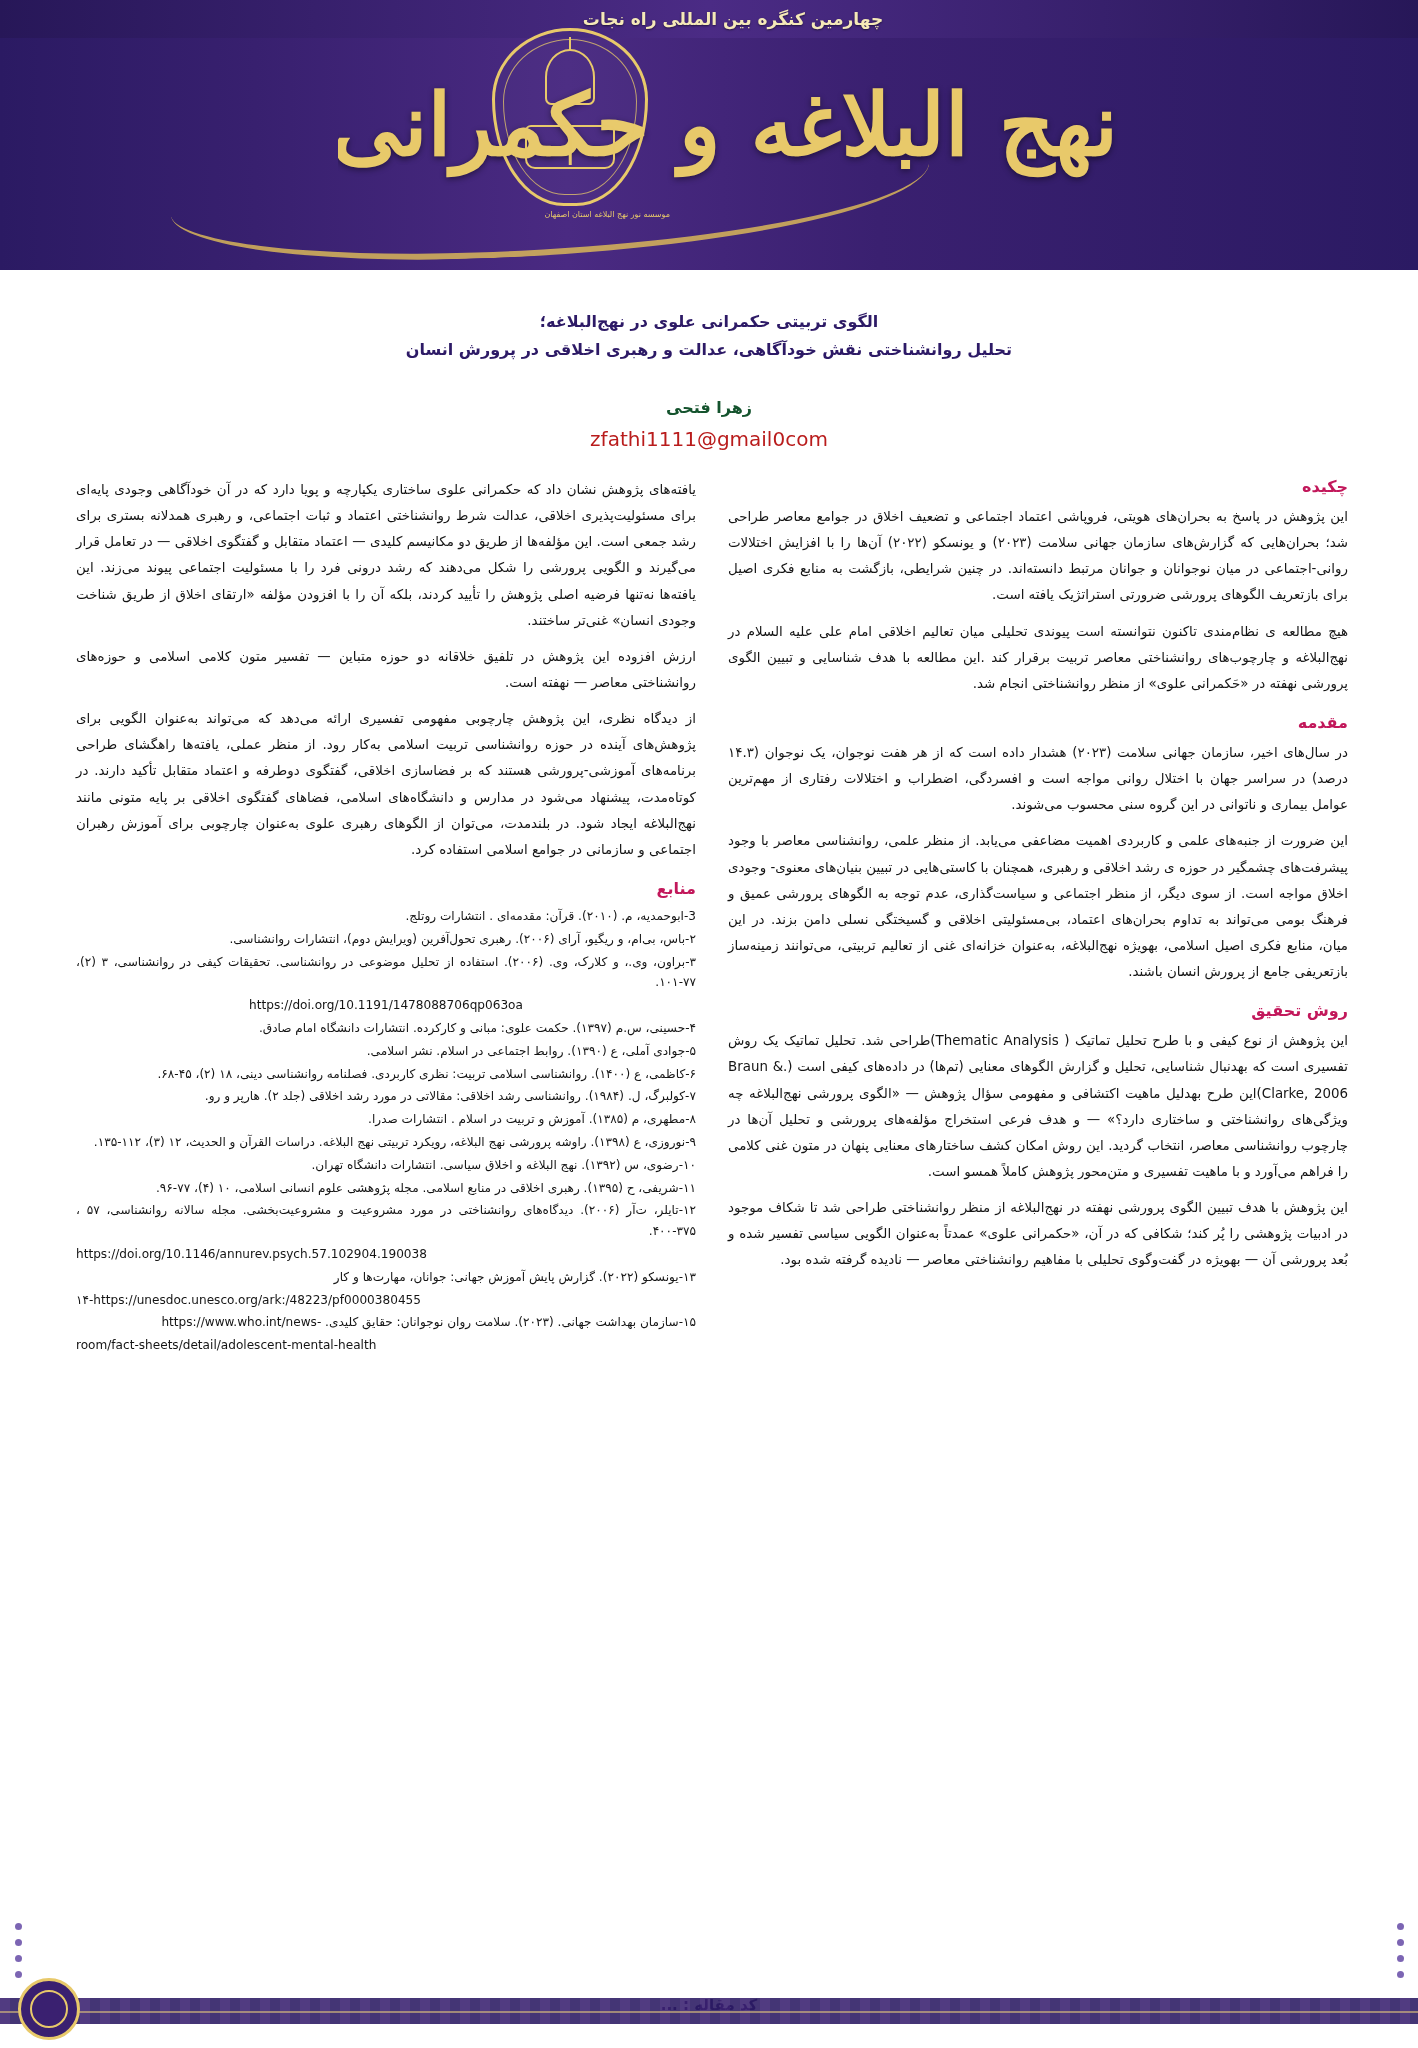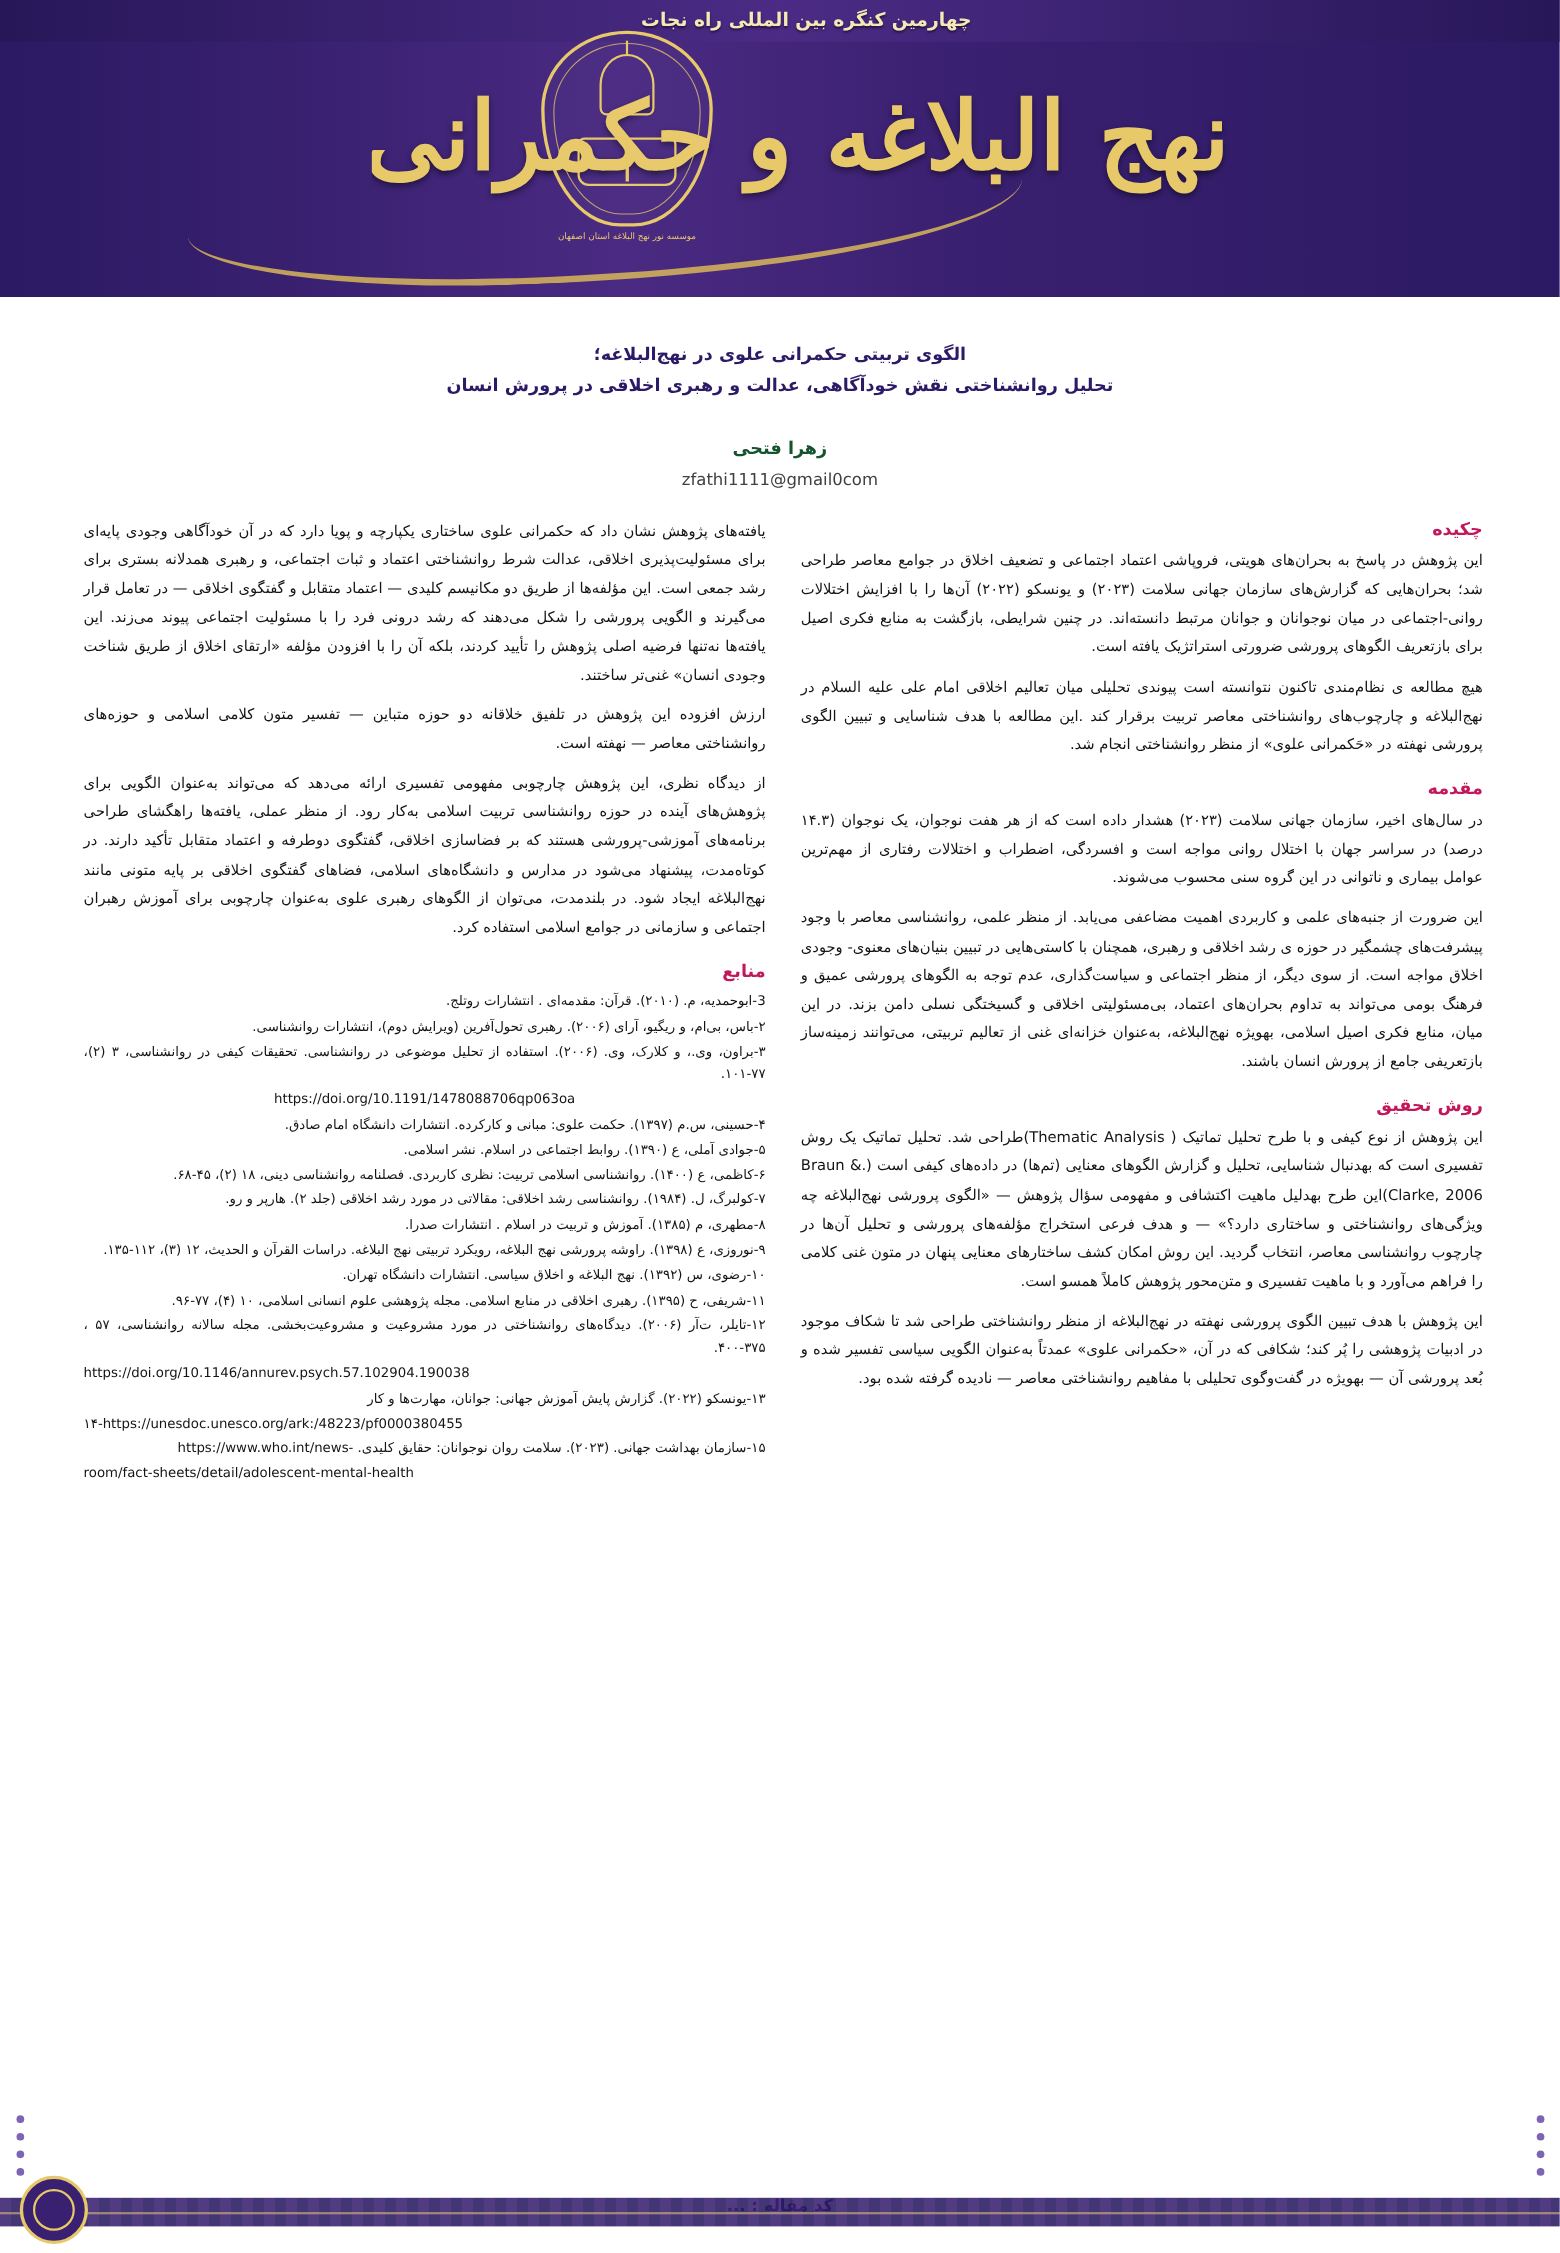--- a/index.html
+++ b/index.html
@@ -67,21 +67,20 @@
     border-radius: 0 0 60% 40%;
     opacity: .85;
     transform: rotate(-2deg);
   }
   .logo-wrap {
     position: absolute;
     top: 28px;
     left: 470px;
     width: 200px;
     height: 210px;
-    text-align: center;
   }
   .logo-medallion {
     width: 150px;
     height: 172px;
     margin: 0 auto;
     border: 3px solid #e8c96a;
     border-radius: 50% 50% 46% 46% / 40% 40% 60% 60%;
     position: relative;
     background: rgba(255,255,255,0.02);
   }
@@ -153,22 +152,22 @@
     letter-spacing: 0;
   }
   .author {
     margin-top: 34px;
     color: #14532d;
     font-size: 16px;
     font-weight: bold;
   }
   .email {
     margin-top: 10px;
-    color: #404040;
-    font-size: 15px;
+    color: #b91c1c;
+    font-size: 20px;
     direction: ltr;
   }
 
   
   .columns {
     margin: 26px 70px 0 70px;
     display: flex;
     flex-direction: row;
     gap: 32px;
     align-items: flex-start;

